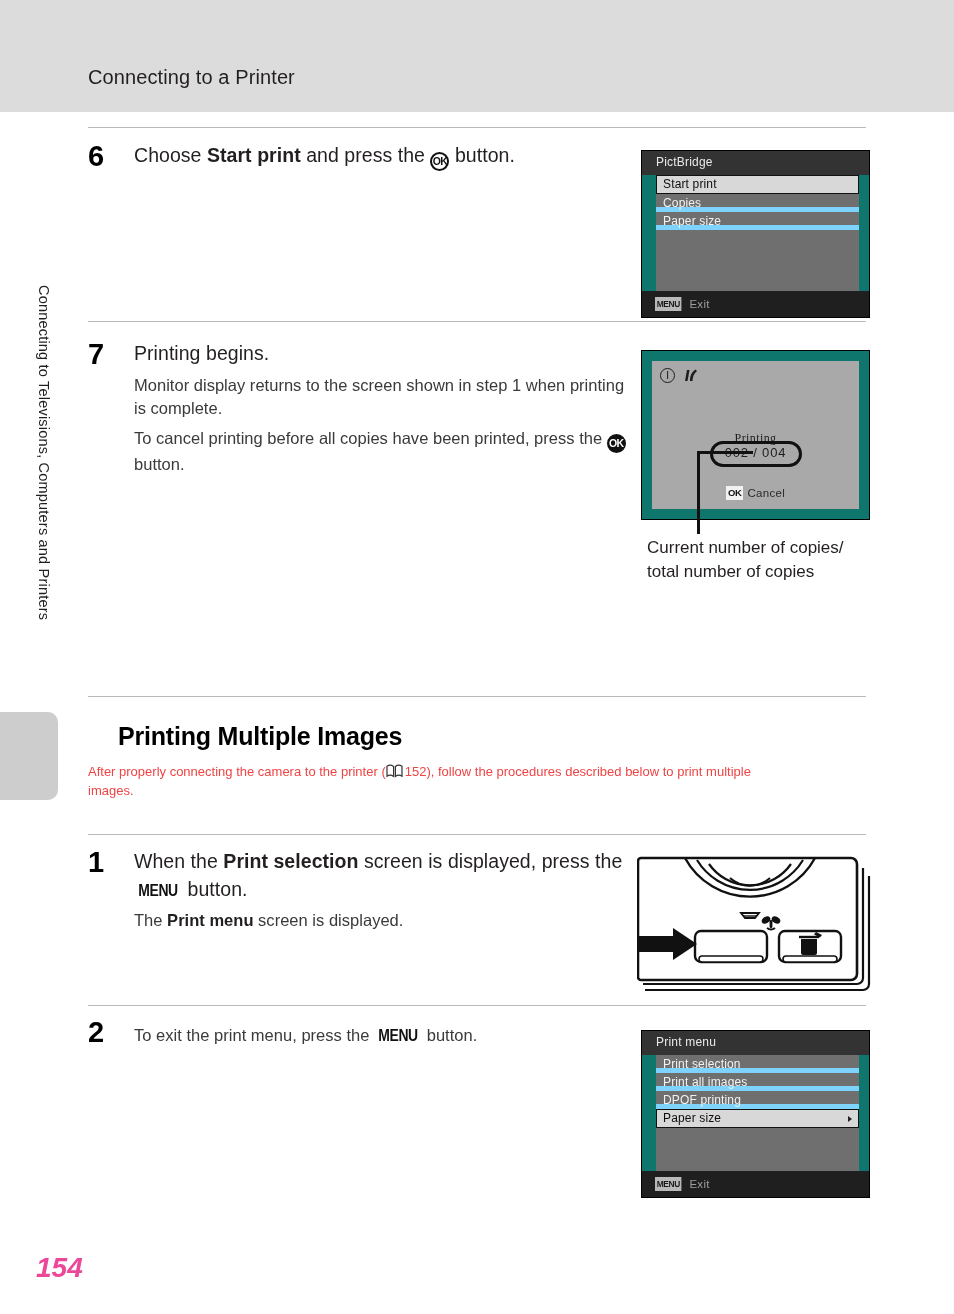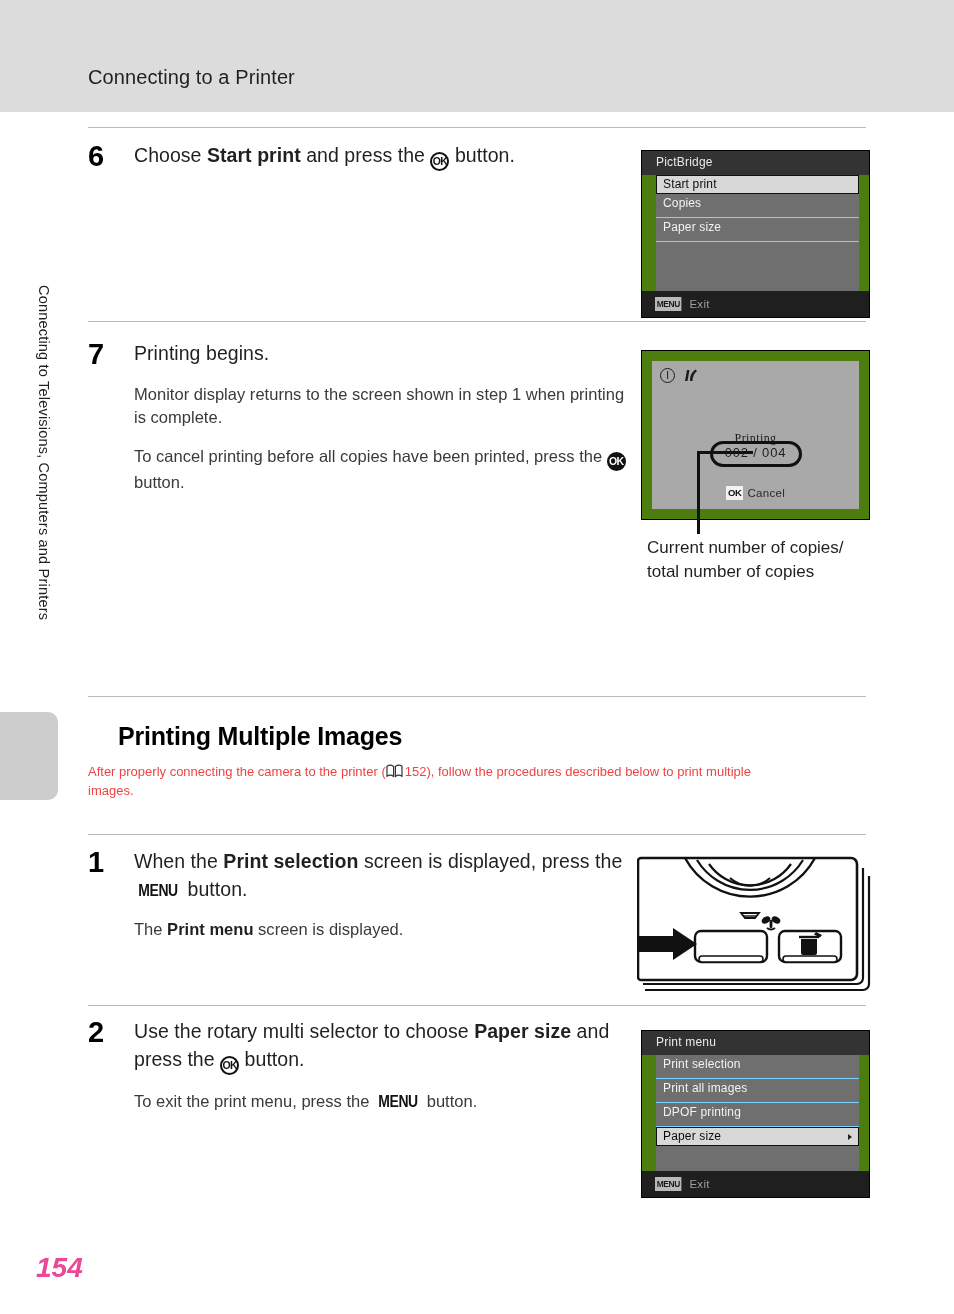--- a/index.html
+++ b/index.html
@@ -86,21 +86,21 @@
     font-size: 19.5px;
     color: #231f20;
     line-height: 1.42;
     letter-spacing: 0.05px;
   }
   .step-title b { font-weight: bold; }
   .step-sub {
     font-size: 16.5px;
     color: #3a3a3a;
     line-height: 1.44;
-    margin-top: 15px;
+    margin-top: 6px;
     letter-spacing: 0.02px;
   }
   .step-sub b { font-weight: bold; color: #231f20; }
 
   
   .ok-icon {
     display: inline-block;
     width: 19px; height: 19px;
     border: 2px solid #111;
     border-radius: 50%;
@@ -149,21 +149,21 @@
     left: 88px;
     width: 700px;
     font-size: 13px;
     color: #ef4444;
     line-height: 1.48;
   }
 
   
   .lcd {
     position: absolute;
-    background: #4d7c0f;
+    background: #0f766e;
     border: 1px solid #000;
     padding-left: 16px;
   }
   .lcd-title-bar {
     position: absolute;
     left: 0; top: 0;
     width: 100%;
     height: 24px;
     background: #333333;
   }
@@ -178,26 +178,26 @@
   .lcd-list {
     position: absolute;
     left: 14px;
     right: 10px;
     top: 24px;
     bottom: 26px;
     background: #6f6f6f;
   }
   .lcd-item {
     position: relative;
-    height: 24px;
+    height: 18px;
     line-height: 18px;
     padding-left: 7px;
     font-size: 12px;
     color: #f2f2f2;
-    border-bottom: 1px solid #7dd3fc;
+    border-bottom: 5px solid #7dd3fc;
     letter-spacing: 0.15px;
   }
   .lcd-item.selected {
     background: #d8d8d8;
     color: #0d0d0d;
     border: 1px solid #111;
     border-bottom-color: #111;
     height: 19px;
     line-height: 17px;
     padding-left: 6px;
@@ -489,21 +489,20 @@
 
     <g>
       <path d="M2 80 H36 V72 L60 88 L36 104 V96 H2 Z" fill="#111"></path>
     </g>
   </svg>
 </div>
 
 <div class="step" style="top:1018px;">
   <div class="step-num">2</div>
   <div class="step-body">
-    <div class="step-title"><span>Use the rotary multi selector to choose </span><b>Paper size</b><span> and press the </span><span class="ok-icon">OK</span><span> button.</span></div>
     <div class="step-sub"><span>To exit the print menu, press the </span><span class="menu-glyph">MENU</span><span> button.</span></div>
   </div>
 </div>
 
 <div class="lcd" style="left:641px; top:1030px; width:229px; height:168px;">
   <div class="lcd-title-bar"></div>
   <div class="lcd-title">Print menu</div>
   <div class="lcd-list">
     <div class="lcd-item">Print selection</div>
     <div class="lcd-item">Print all images</div>

